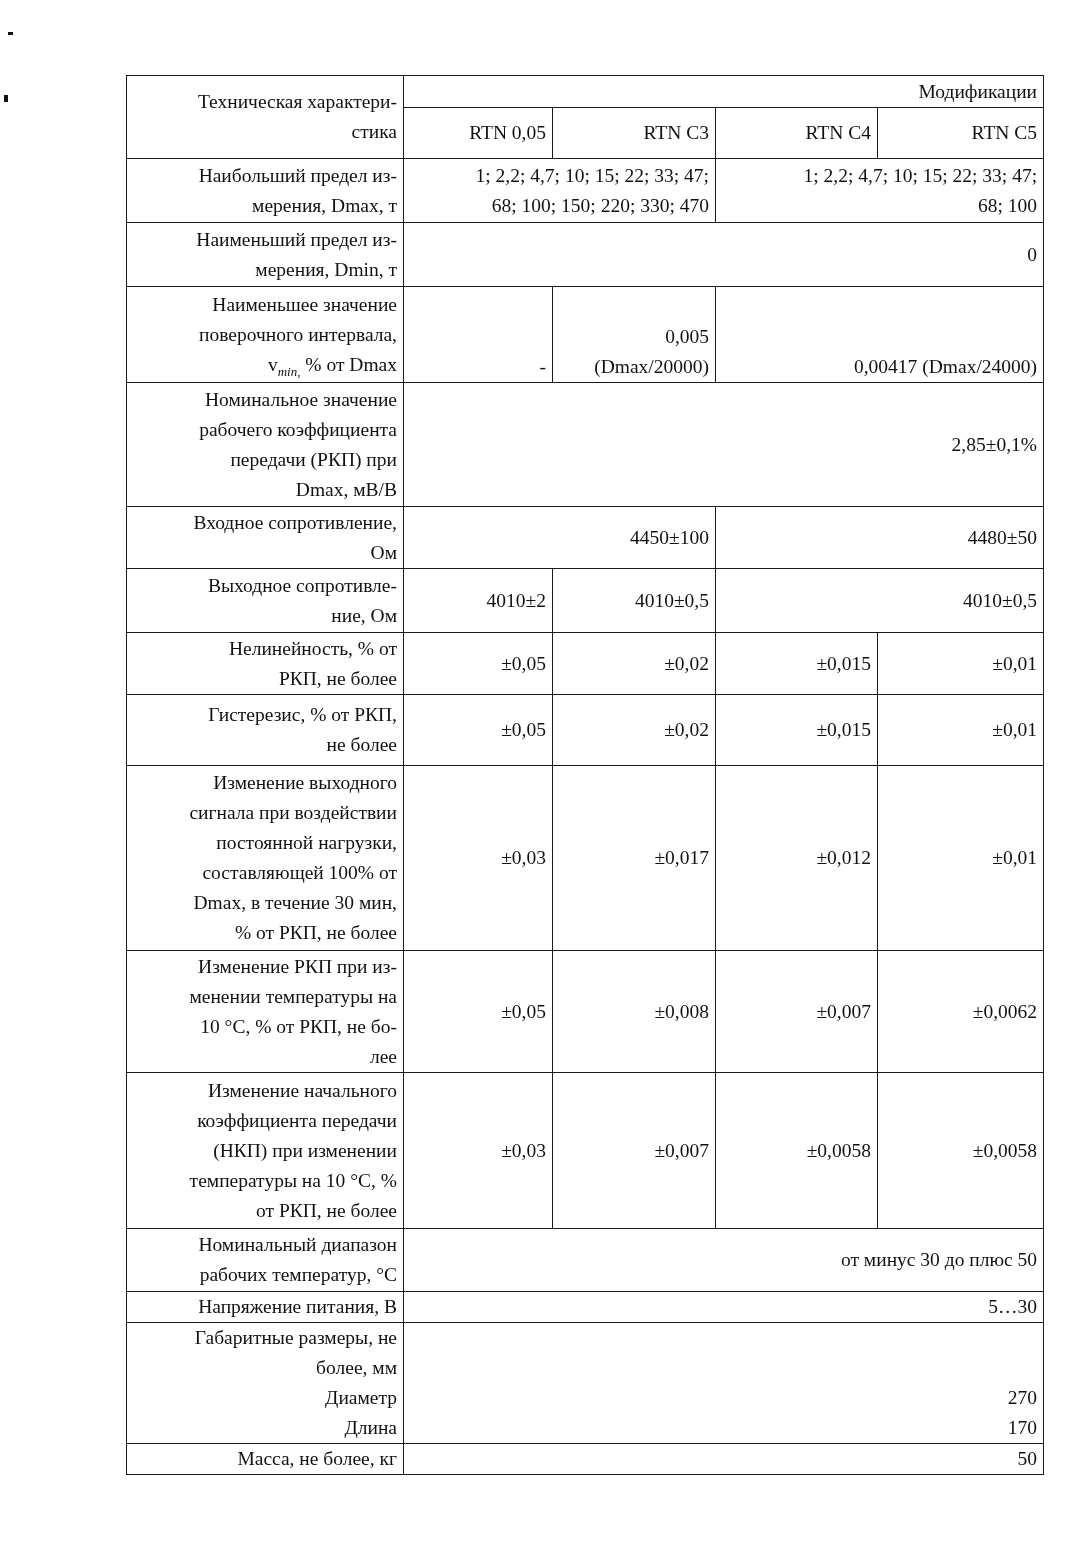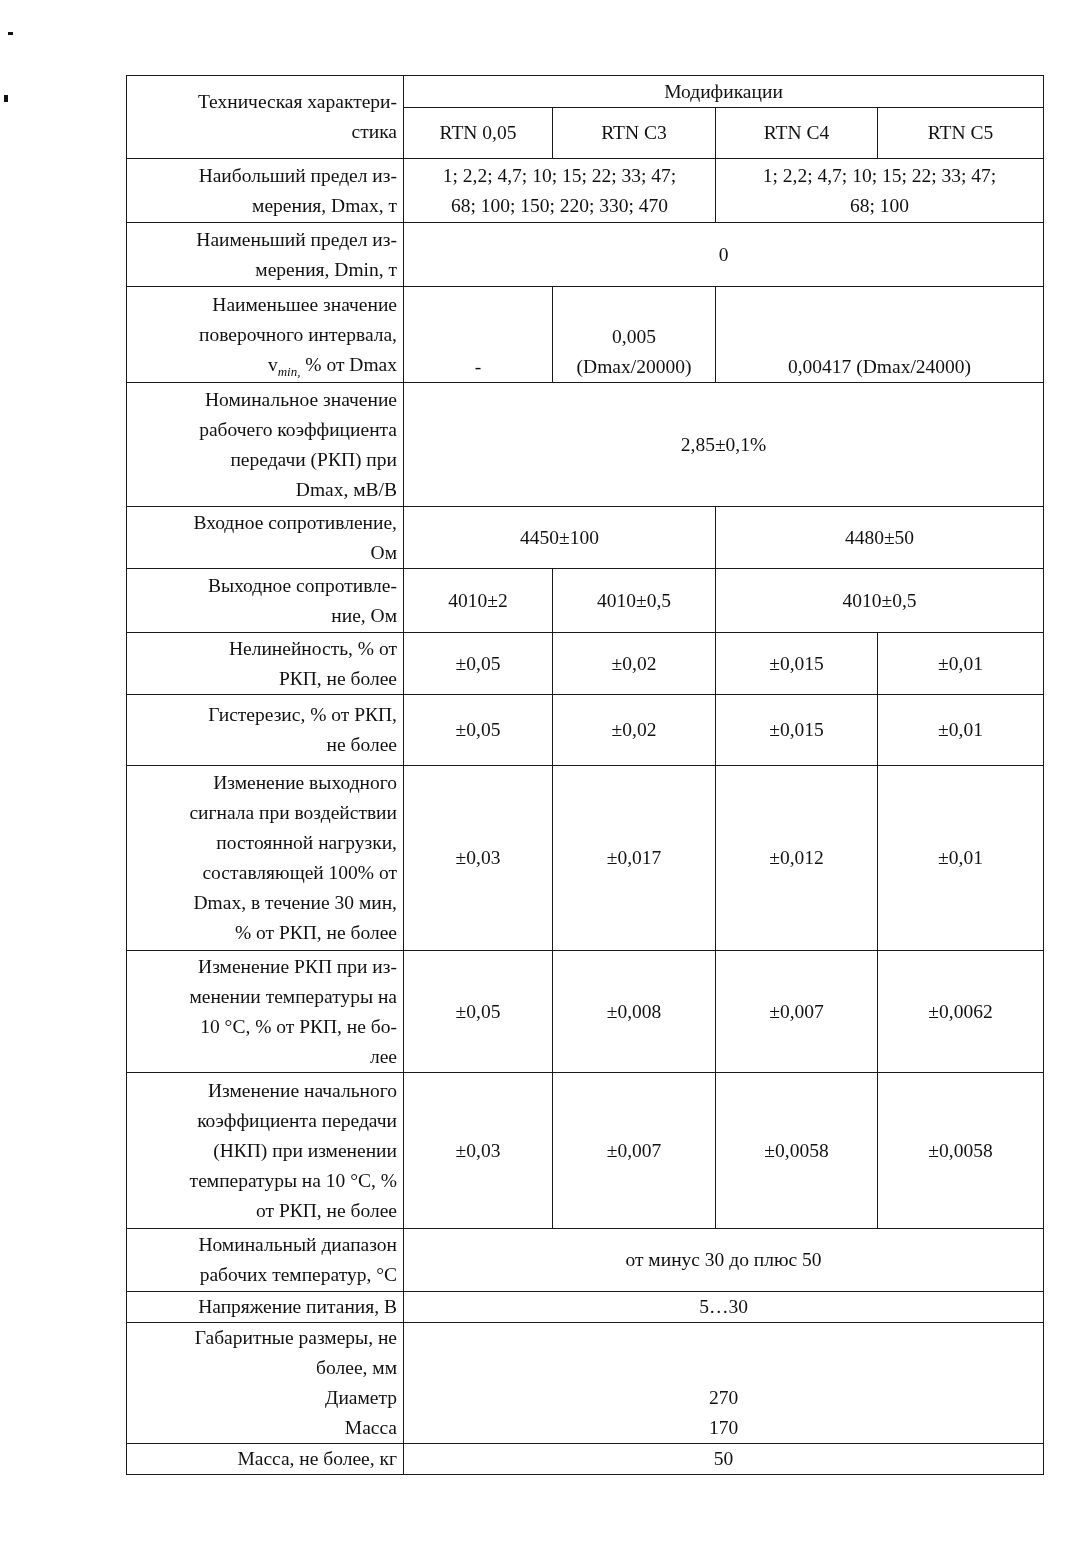--- a/index.html
+++ b/index.html
@@ -3,21 +3,21 @@
 <meta charset="utf-8">
 <style>
   html, body { margin:0; padding:0; background:#ffffff; }
   body { width:1092px; height:1560px; position:relative; overflow:hidden;
          font-family:"Liberation Serif", "DejaVu Serif", serif; color:#111; }
   .mark { position:absolute; background:#111; }
   table.spec { position:absolute; left:126px; top:75px; width:917px;
                border-collapse:collapse; table-layout:fixed; font-size:19.5px; line-height:30px; }
   table.spec td { border:1.5px solid #1a1a1a; padding:0 6px; vertical-align:middle; }
   td.lbl { text-align:right; vertical-align:top; padding:0 6px 0 16px; }
-  td.val { text-align:center; }
+  td.val { text-align:right; }
   sub { font-size:13px; line-height:0;font-style:italic; }
   .stack span { display:block; }
 </style>
 </head>
 <body>
 
 <div class="mark" style="left:8px;top:32px;width:5px;height:3px;"></div>
 <div class="mark" style="left:4px;top:95px;width:4px;height:7px;"></div>
 
 <table class="spec">
@@ -234,21 +234,21 @@
         </td>
         <td class="val stack" colspan="4">
           <span>5…30</span>
         </td>
       </tr>
       <tr style="height: 108px; margin-top: 29px;">
         <td class="lbl stack">
           <span>Габаритные размеры, не</span>
           <span>более, мм</span>
           <span>Диаметр</span>
-          <span>Масса</span>
+          <span>Длина</span>
         </td>
         <td class="val stack" colspan="4" style="vertical-align: bottom;">
           <span>270</span>
           <span>170</span>
         </td>
       </tr>
       <tr style="height: 30px; padding-left: 24px;">
         <td class="lbl stack">
           <span>Масса, не более, кг</span>
         </td>

